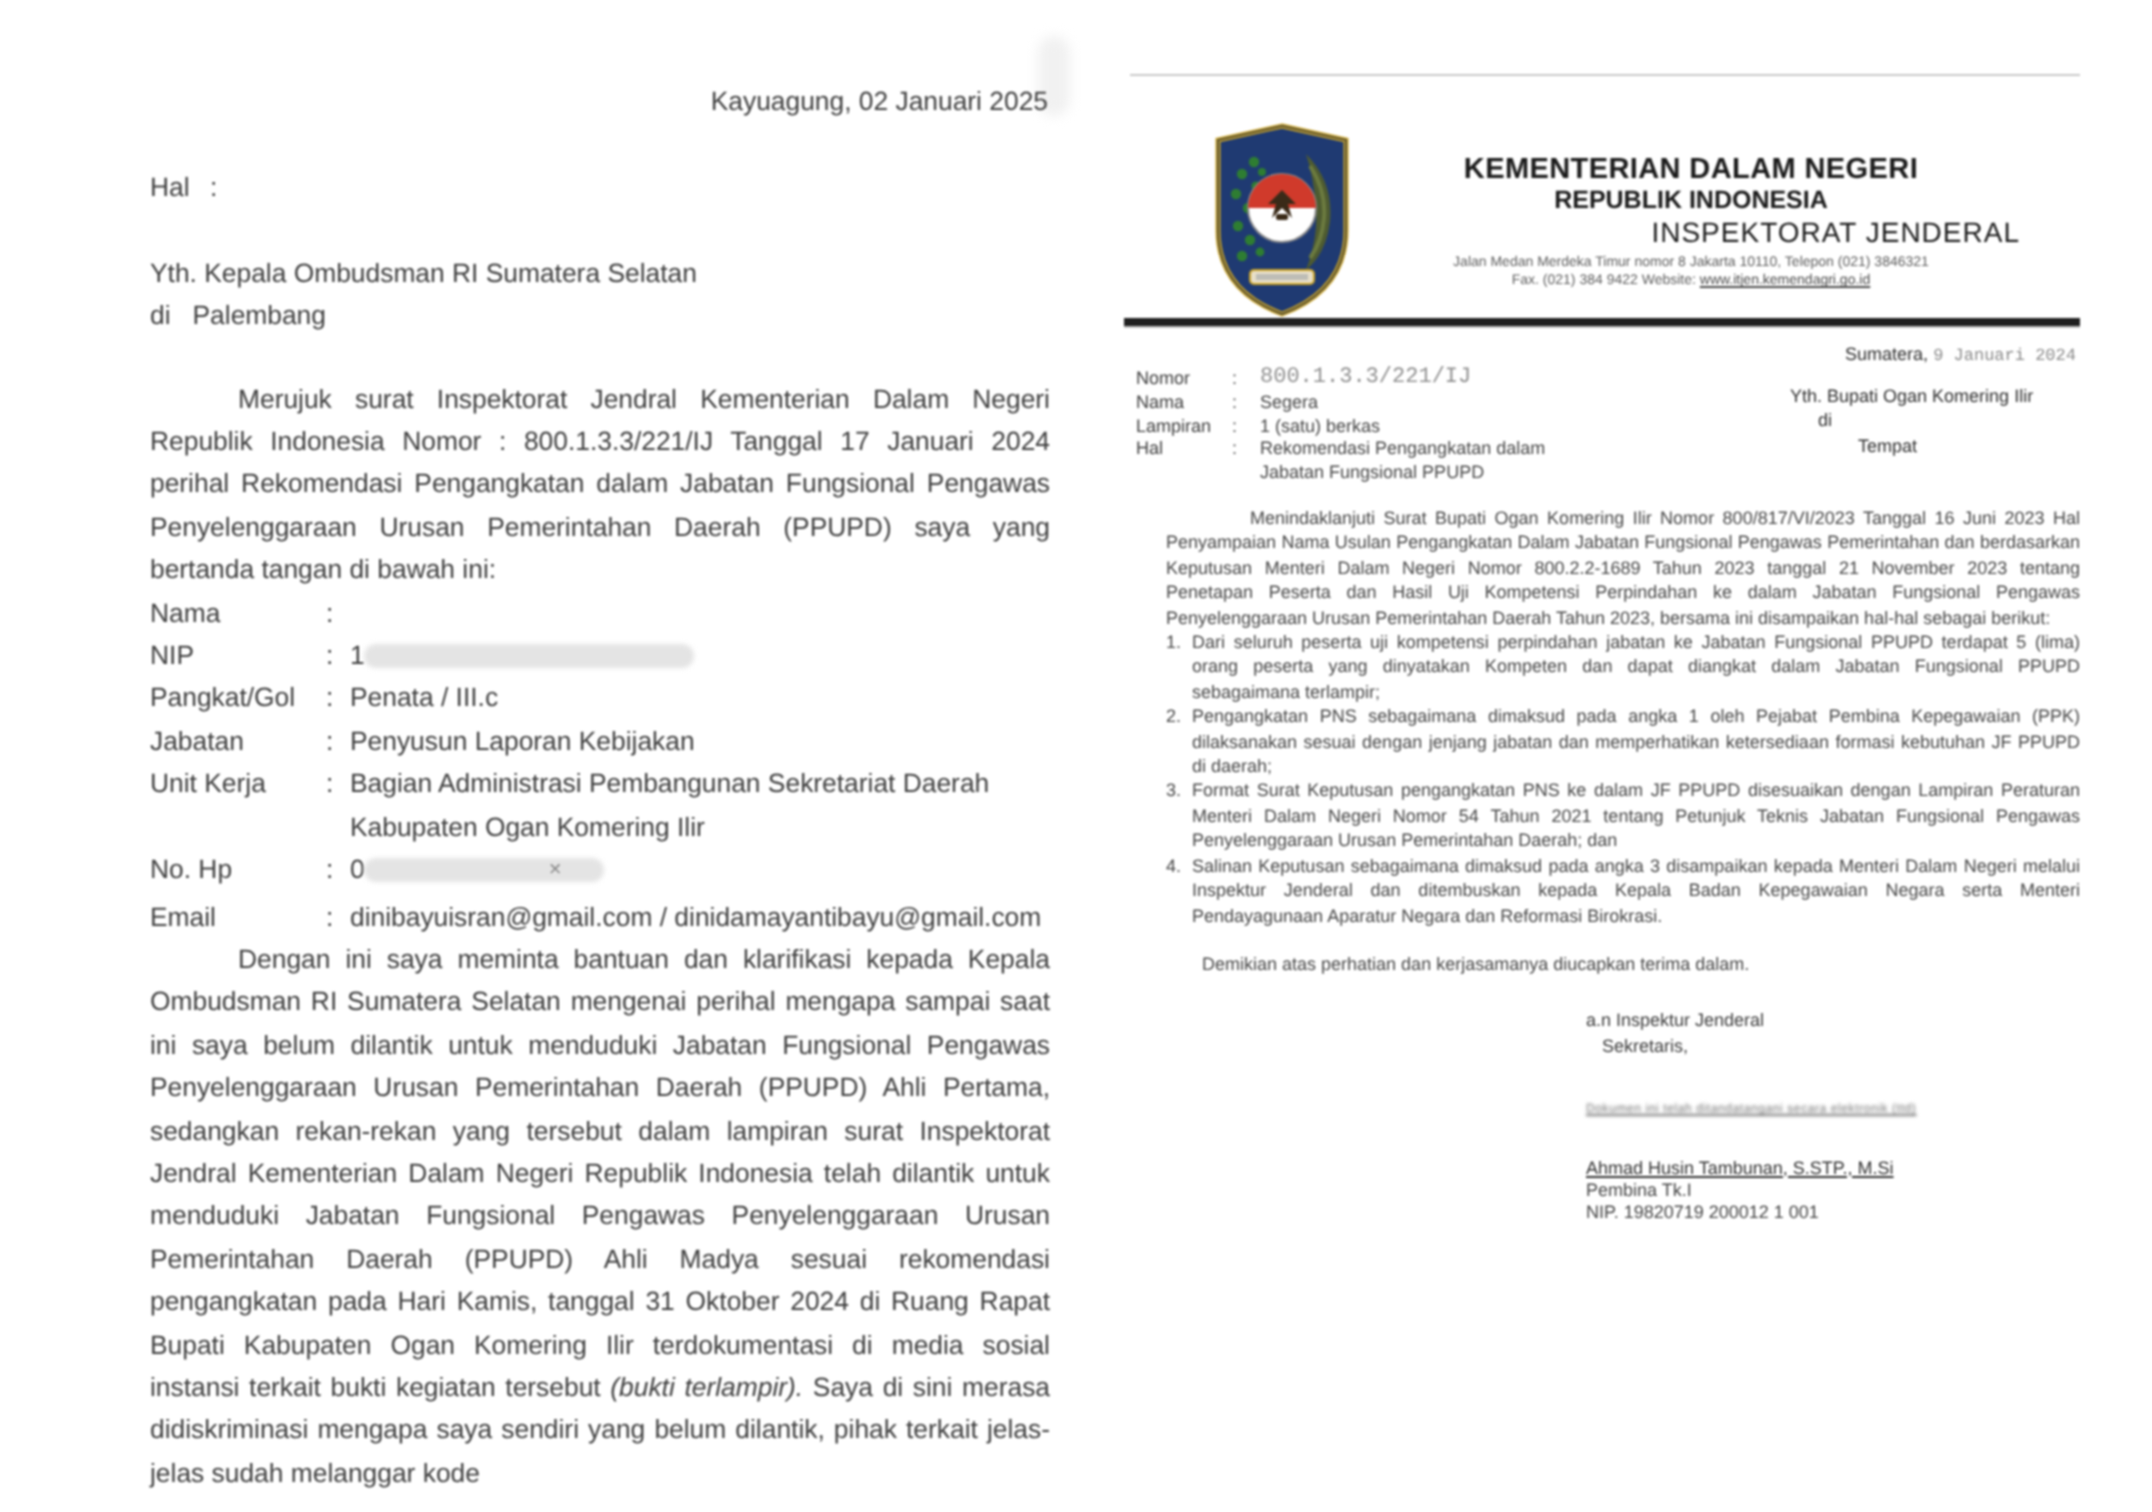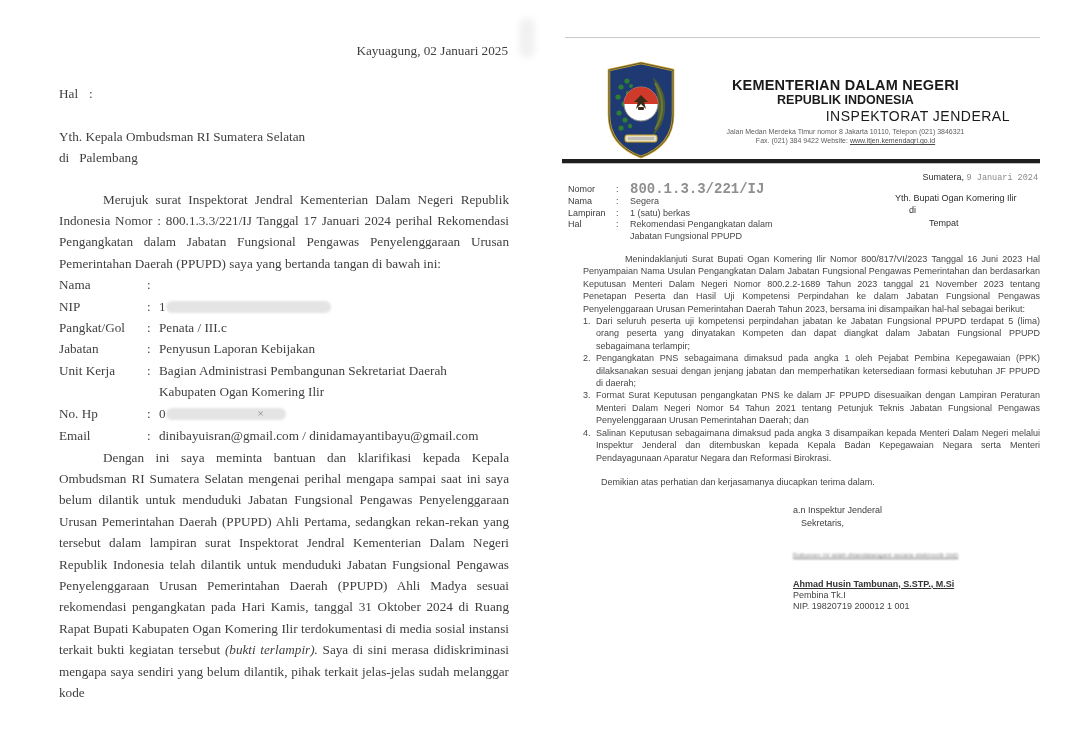--- a/index.html
+++ b/index.html
@@ -1,21 +1,21 @@
 <!DOCTYPE html>
 <html><head>
 <meta charset="utf-8">
 <style>
   html,body{margin:0;padding:0;background:#ffffff;}
   #stage{position:relative;width:1076px;height:756px;background:#ffffff;overflow:hidden;
          font-family:"Liberation Sans",sans-serif;}
 
   
-  .page-left{position:absolute;left:36px;top:40px;width:474px;height:716px;
-             font-family:Liberation Serif, serif;color:#3f3f3f;
+  .page-left{position:absolute;left:52px;top:40px;width:474px;height:716px;
+             font-family:Liberation Sans, sans-serif;color:#3f3f3f;
              font-size:13.2px;line-height:21.4px;filter:blur(0.45px);}
   .pl-date{text-align:right;padding-right:2px;margin-bottom:22px;}
   .pl-subject{display:flex;margin-left:23px;}
   .pl-subject .lbl{width:30px;flex:none;}
   .pl-subject .colon{width:14px;flex:none;}
   .pl-recipient{margin-left:23px;margin-top:21px;}
   .pl-recipient .line2{white-space:pre;}
   .pl-body{margin-left:23px;margin-top:20px;width:450px;text-align:justify;}
   .pl-body .indent{text-indent:44px;}
   .pl-details{margin-left:23px;width:450px;}
@@ -43,36 +43,36 @@
   .pr-address .web{text-decoration:underline;color:#4a4a4a;}
   .pr-rule{position:absolute;left:14px;top:122px;width:478px;height:3.5px;background:#1f1f1f;
            box-shadow:0 1px 0 rgba(0,0,0,.25);}
   .pr-date{position:absolute;right:12px;top:134px;color:#2e2e2e;}
   .pr-date .mono{font-family:"Liberation Mono",monospace;color:#8a8a8a;font-size:8.5px;}
   .pr-meta{position:absolute;left:20px;top:147px;width:280px;}
   .pr-meta .row{display:flex;line-height:11.8px;}
   .pr-meta .lbl{width:48px;flex:none;color:#3c3c3c;}
   .pr-meta .colon{width:14px;flex:none;}
   .pr-meta .val{flex:1;}
-  .pr-meta .mono{font-family:"Liberation Mono",monospace;color:#8f8f8f;font-size:14px;font-weight:bold;}
+  .pr-meta .mono{font-family:"Liberation Mono",monospace;color:#8f8f8f;font-size:11px;}
   .pr-yth{position:absolute;left:347px;top:155px;color:#2e2e2e;}
   .pr-yth .di{margin-left:14px;}
   .pr-yth .tempat{margin-left:34px;}
   .pr-body{position:absolute;left:35px;top:216px;width:457px;text-align:justify;}
   .pr-body .indent{text-indent:42px;}
   .pr-list{margin:0;padding:0;list-style:none;}
   .pr-list .item{display:flex;}
   .pr-list .num{width:13px;flex:none;}
   .pr-list .txt{flex:1;text-align:justify;}
   .pr-closing{margin-top:12px;text-indent:18px;text-align:left;}
   .pr-sign{margin-left:210px;margin-top:16px;text-align:left;color:#3c3c3c;}
   .pr-sign .t2{margin-left:8px;}
   .pr-esign{margin-top:20px;font-size:6px;color:#6e6e6e;text-decoration:underline;
             filter:blur(0.9px);letter-spacing:.3px;}
-  .pr-name{margin-top:16px;font-weight:bold;text-decoration:underline;color:#333;}
+  .pr-name{margin-top:16px;font-weight:normal;text-decoration:underline;color:#333;}
   .pr-rank,.pr-nip{line-height:11.5px;color:#454545;}
 
   
   .smudge{position:absolute;left:519px;top:18px;width:16px;height:40px;background:#f1f1f1;
           border-radius:8px;filter:blur(3px);}
 </style>
 </head>
 <body>
 
 <div id="stage">

